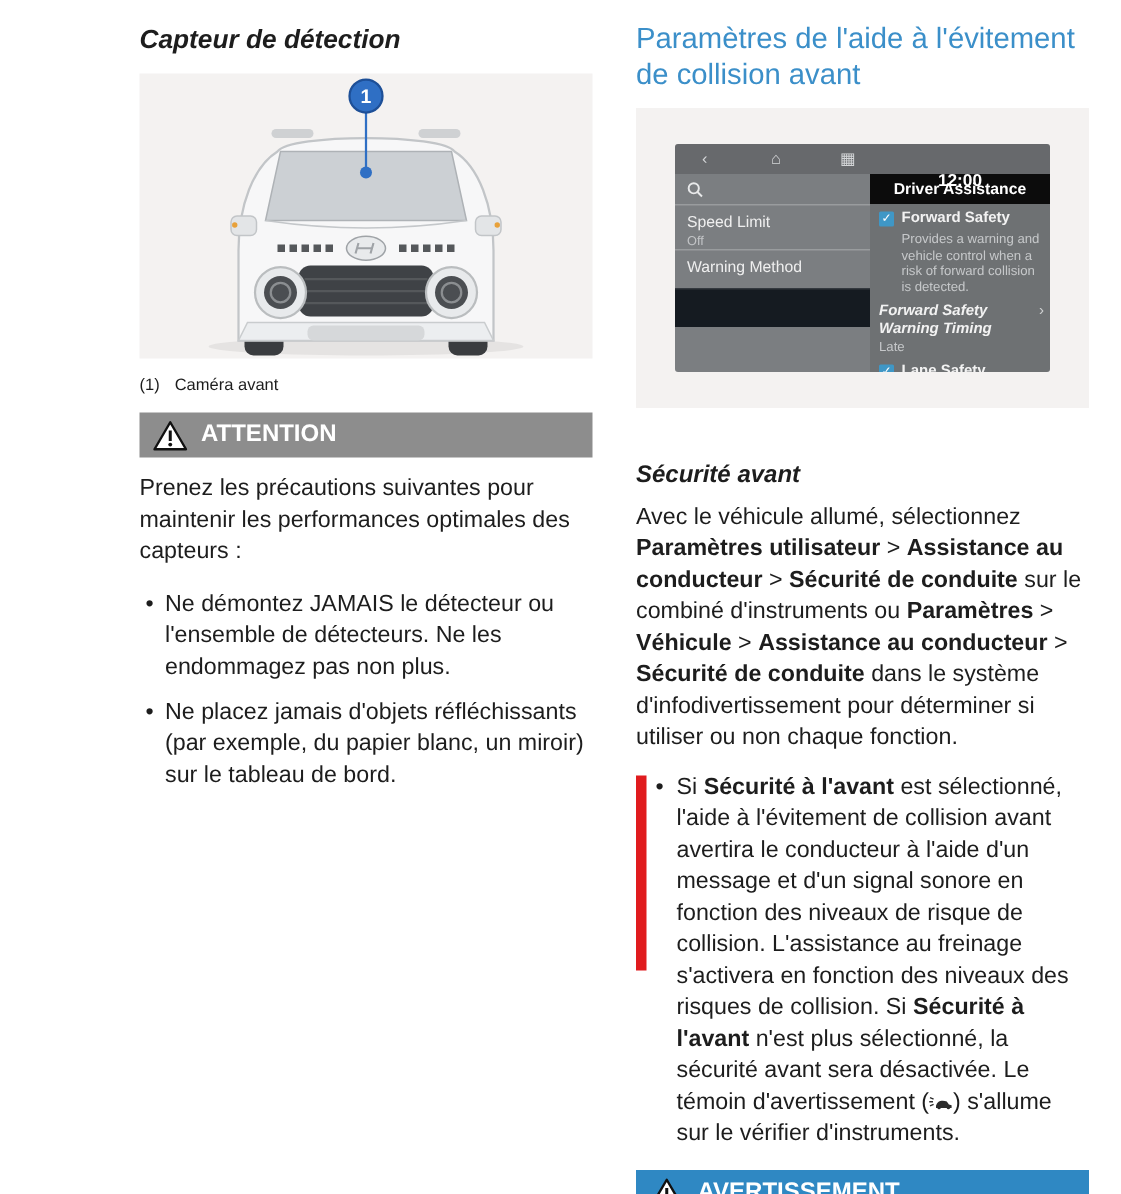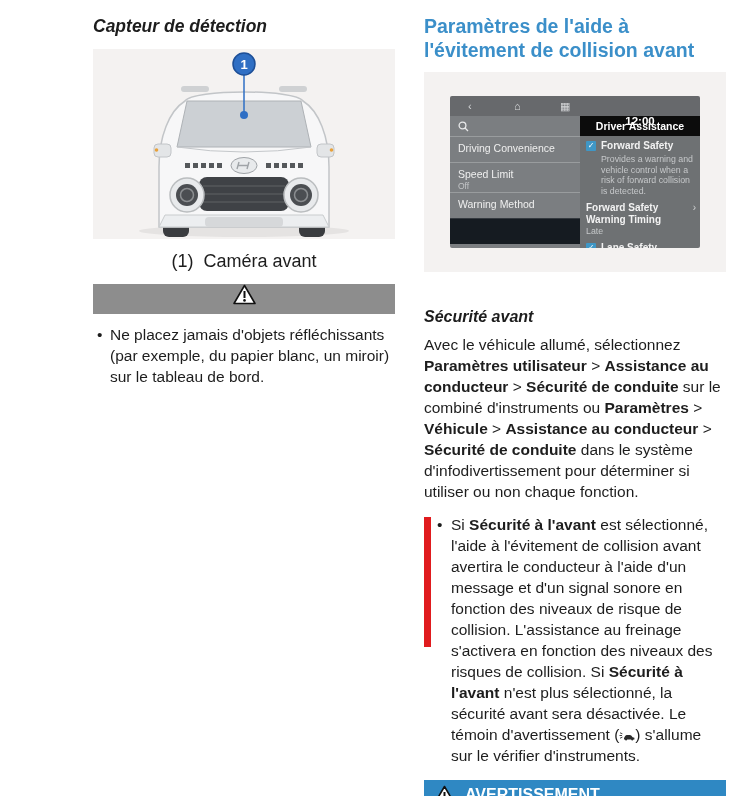--- a/index.html
+++ b/index.html
@@ -7,33 +7,33 @@
     width:747px;height:796px;overflow:hidden;background:#ffffff;
     font-family:"Liberation Sans",sans-serif;color:#1d1d1d;position:relative;
   }
   .page{display:flex;gap:29px;padding:14px 21px 0 93px;box-sizing:border-box;}
   .col{width:302px;flex:0 0 302px;}
 
   
   .left-title{font-size:17.5px;font-weight:bold;font-style:italic;margin:2px 0 12px;}
   .figure{height:190px;background:#f4f2f1;margin-bottom:12px;position:relative;}
   .figure svg{display:block;}
-  .caption{font-size:18px;margin:0 0 12px;text-align:center;}
+  .caption{font-size:11px;margin:0 0 12px;}
   .caption .num{margin-right:10px;}
   p.body{font-size:15.5px;line-height:21px;margin:0 0 14px;}
   .warn-bar{display:flex;align-items:center;gap:9px;height:30px;padding:0 9px;
             color:#fff;font-weight:bold;font-size:16px;margin:0 0 10px;}
-  .warn-bar.gray{background:#8d8d8d;flex-direction:column;}
+  .warn-bar.gray{background:#8d8d8d;}
   .warn-bar.blue{background:#2f88c3;}
   ul.bullets{list-style:none;margin:4px 0 0;padding:0;}
   ul.bullets li{position:relative;padding-left:17px;font-size:15.5px;line-height:21px;margin-bottom:9px;}
   ul.bullets li::before{content:"•";position:absolute;left:4px;top:0;}
 
   
-  .right-title{color:#3b8fc9;font-size:19.5px;line-height:24px;font-weight:bold;margin:0 0 10px;}
+  .right-title{color:#3b8fc9;font-size:19.5px;line-height:24px;font-weight:normal;margin:0 0 10px;}
   .screen-card{background:#f4f2f1;height:200px;box-sizing:border-box;padding:24px 26px;margin-bottom:36px;}
   .screen{height:152px;background:#7b7e81;border-radius:2px;overflow:hidden;display:flex;flex-direction:column;
           font-family:"Liberation Sans",sans-serif;}
   .screen-top{height:20px;flex:0 0 20px;background:rgba(0,0,0,0.16);position:relative;color:#d4d6d8;}
   .screen-top .tb-ic{position:absolute;top:3px;font-size:11px;line-height:14px;}
   .tb-back{left:18px;}
   .tb-home{left:64px;}
   .tb-grid{left:110px;font-size:9px;top:5px;}
   .tb-time{position:absolute;right:0;width:48%;text-align:center;top:19px;color:#fff;font-weight:bold;font-size:11.5px;}
   .screen-body{flex:1;display:flex;min-height:0;}
@@ -46,21 +46,21 @@
   .menu-item.active{background:#151b21;color:#4fc8d6;border-top-color:rgba(235,235,235,0.15);}
   .panel{width:48%;background:rgba(0,0,0,0.10);box-sizing:border-box;overflow:hidden;}
   .panel-header{height:20px;background:#0c0c0c;color:#fff;font-weight:bold;font-size:10.5px;
                 display:flex;align-items:center;justify-content:center;}
   .set-row{display:flex;align-items:flex-start;gap:5px;padding:4px 4px 0 6px;}
   .cbx{width:10px;height:10px;flex:0 0 10px;background:#3f97c6;border-radius:1px;color:#fff;
        font-size:8px;line-height:10px;text-align:center;margin-top:1px;}
   .set-label{color:#f2f2f2;font-size:10px;font-weight:bold;line-height:12px;}
   .set-desc{color:#c6c8ca;font-size:8.8px;line-height:10.5px;padding:2px 6px 2px 21px;}
   .link-row{display:flex;align-items:flex-start;padding:4px 4px 0 6px;color:#f2f2f2;}
-  .link-label{flex:1;font-size:10px;line-height:11.5px;font-weight:bold;}
+  .link-label{flex:1;font-size:10px;line-height:11.5px;font-weight:bold;font-style:italic;}
   .link-chev{color:#cfd1d2;font-size:10px;line-height:11px;}
   .link-value{color:#c6c8ca;font-size:8.8px;padding:1px 22px 2px 6px;}
 
   .subheading{font-size:16px;font-weight:bold;font-style:italic;margin:0 0 8px;}
   .rich{font-size:15.5px;line-height:21px;margin:0 0 12px;}
   .rich b{font-weight:bold;}
   .bullet-block{position:relative;margin:2px 0 14px;}
   .change-bar{position:absolute;left:0;top:3px;width:7px;height:130px;background:#e01b1e;}
   .bullet-item{position:relative;padding-left:27px;font-size:15.5px;line-height:21px;}
   .bullet-item::before{content:"•";position:absolute;left:13px;top:0;}
@@ -132,22 +132,24 @@
       <span class="tri-icon">
         <svg width="23" height="21" viewBox="0 0 23 21">
           <polygon points="11.5,1.5 22,19.5 1,19.5" fill="#ffffff" stroke="#111" stroke-width="1.6" stroke-linejoin="round"></polygon>
           <rect x="10.5" y="7" width="2" height="7" fill="#111"></rect>
           <circle cx="11.5" cy="16.4" r="1.3" fill="#111"></circle>
         </svg>
       </span>
       <span>ATTENTION</span>
     </div>
 
+    <p class="body">Prenez les précautions suivantes pour maintenir les performances optimales des capteurs :</p>
 
     <ul class="bullets">
+      <li>Ne démontez JAMAIS le détecteur ou l'ensemble de détecteurs. Ne les endommagez pas non plus.</li>
       <li>Ne placez jamais d'objets réfléchissants (par exemple, du papier blanc, un miroir) sur le tableau de bord.</li>
 
     </ul>
   </div>
 
   <div class="col">
     <h1 class="right-title">Paramètres de l'aide à l'évitement de collision avant</h1>
 
     <div class="screen-card">
       <div class="screen">
@@ -158,23 +160,20 @@
           <span class="tb-time">12:00</span>
         </div>
         <div class="screen-body">
           <div class="menu">
             <div class="menu-search">
               <svg width="11" height="11" viewBox="0 0 11 11">
                 <circle cx="4.5" cy="4.5" r="3.4" fill="none" stroke="#e8e9ea" stroke-width="1.3"></circle>
                 <line x1="7" y1="7" x2="10" y2="10" stroke="#e8e9ea" stroke-width="1.3"></line>
               </svg>
             </div>
-            <div class="menu-item">
-              <div>Driving Convenience</div>
-            </div>
             <div class="menu-item tall">
               <div>Speed Limit</div>
               <div class="sub">Off</div>
             </div>
             <div class="menu-item">
               <div>Warning Method</div>
             </div>
             <div class="menu-item active">
               
             </div>

